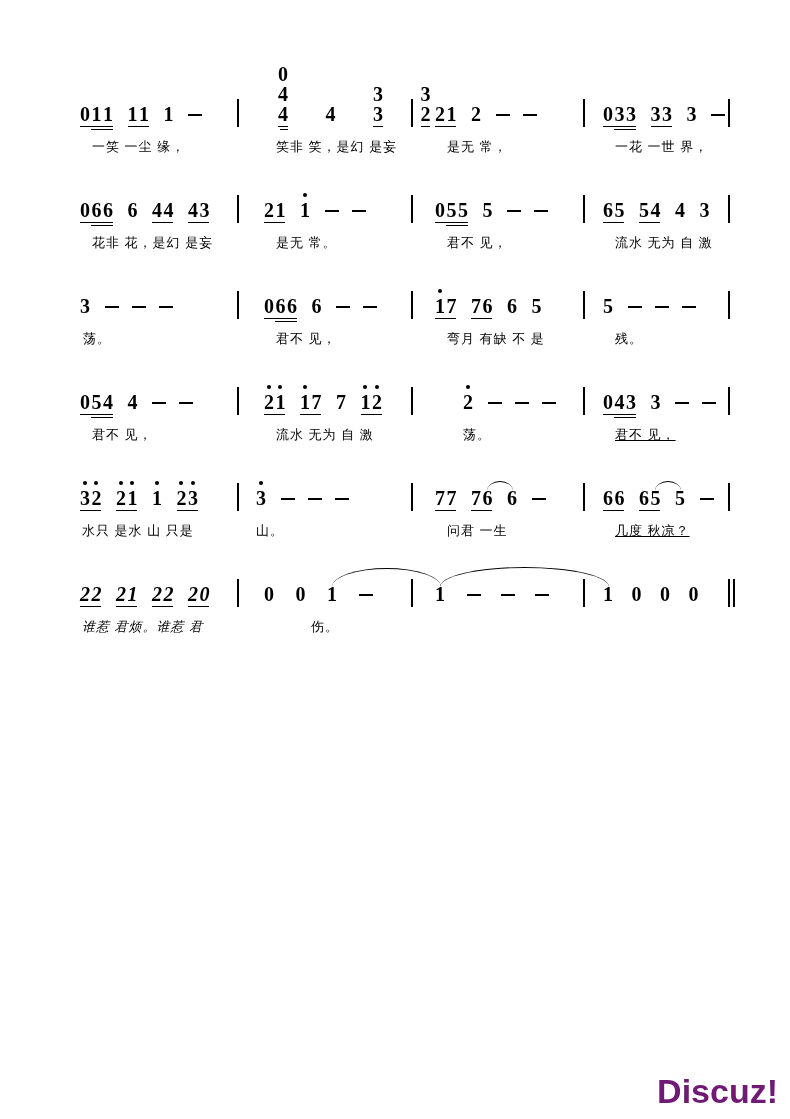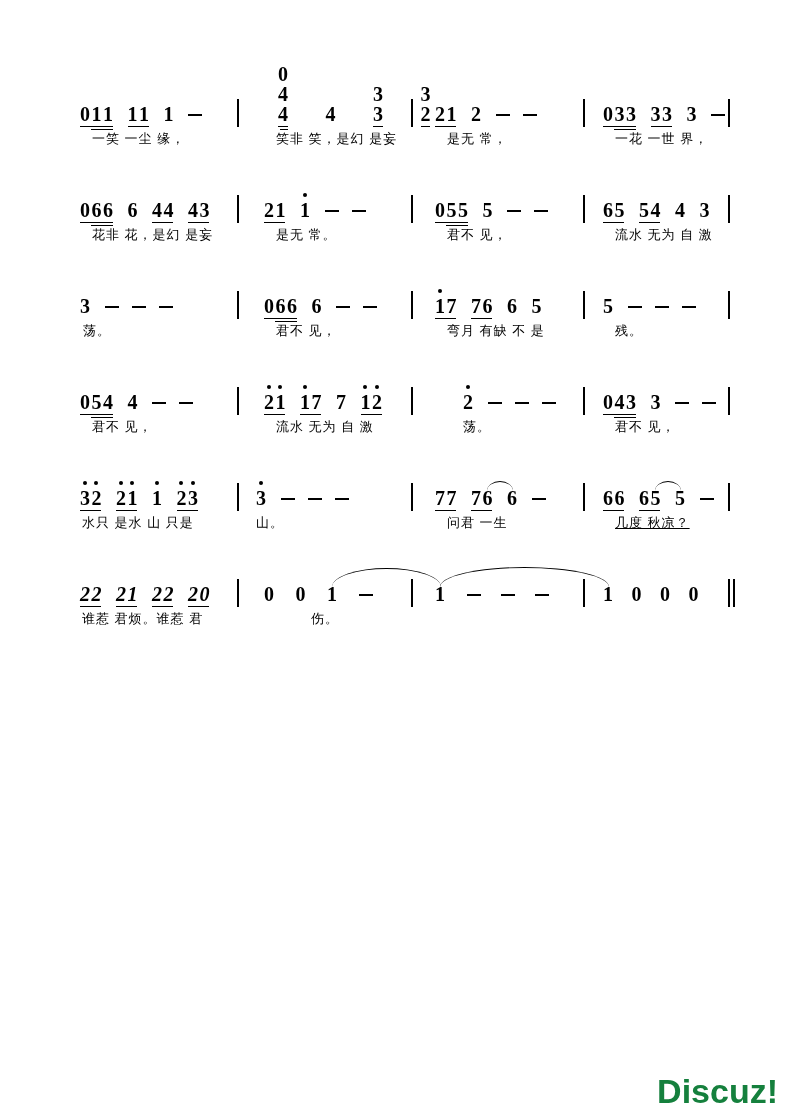--- a/index.html
+++ b/index.html
@@ -19,39 +19,39 @@
   }
   .ch{position:relative;display:inline-block;}
   .ch.dot::before{
     content:"";position:absolute;top:-7px;left:42%;transform:translateX(-50%);
     width:4px;height:4px;border-radius:50%;background:#000;
   }
   .ul1{position:absolute;left:0;right:2px;bottom:-3px;height:1.5px;background:#000;}
   .ul2{position:absolute;right:2px;bottom:-6px;height:1.5px;background:#000;}
   .dash{width:14px;height:2px;background:#000;margin-bottom:8px;display:inline-block;flex:0 0 auto;}
   .lyric{
-    margin-top:6px;font-size:13px;letter-spacing:1px;white-space:pre;
+    margin-top:14px;font-size:13px;letter-spacing:1px;white-space:pre;
     font-family:"Liberation Sans",sans-serif;
   }
   .barline{width:2px;height:28px;background:#000;margin-top:7px;flex:0 0 auto;}
   .finalbar{display:flex;gap:3px;margin-top:7px;flex:0 0 auto;}
   .finalbar i{display:block;width:2px;height:28px;background:#000;}
   .arc{
     position:absolute;height:10px;
     border-top:1.5px solid #000;
     border-radius:50% 50% 0 0 / 100% 100% 0 0;
   }
   .footer{
     position:absolute;left:0;right:0;top:1029px;text-align:center;
     font-size:13px;letter-spacing:1px;
   }
   .watermark{
     position:absolute;right:12px;top:1072px;
     font-family:"Liberation Sans",sans-serif;font-weight:700;font-size:34px;
-    color:#15803d;
+    color:#701a75;
   }
 </style>
 </head>
 <body>
 
 <div class="page">
   <div class="sheet">
       <div class="system">
         <div class="measure" style="width: 157px;">
           <div class="notes" style="padding-left: 0px;">
@@ -202,21 +202,21 @@
         <div class="measure" style="width: 170px;">
           <div class="notes" style="padding-left: 50px;">
             <span class="grp"><span class="ch dot">2</span></span>
             <span class="dash"></span>
             <span class="dash"></span>
             <span class="dash"></span>
           </div>
           <div class="lyric" style="padding-left: 50px;">荡。</div>
         </div>
         <span class="barline"></span>
-        <div class="measure" style="width: 143px;">
+        <div class="measure" style="width: 143px; text-decoration: underline;">
           <div class="notes" style="padding-left: 18px;">
             <span class="grp"><span class="ch">0</span><span class="ch">4</span><span class="ch">3</span><i class="ul1"></i><i class="ul2" style="width: 63%;"></i></span>
             <span class="grp"><span class="ch">3</span></span>
             <span class="dash"></span>
             <span class="dash"></span>
           </div>
           <div class="lyric" style="padding-left: 30px;">君不 见，</div>
         </div>
         <span class="barline"></span>
       </div>
@@ -265,21 +265,21 @@
         <div class="arc" style="left: 575.1px; width: 26.225px; top: 5px; height: 9px;"></div>
       </div>
       <div class="system">
         <div class="measure" style="width: 157px;">
           <div class="notes" style="padding-left: 0px; font-style: italic;">
             <span class="grp"><span class="ch">2</span><span class="ch">2</span><i class="ul1"></i></span>
             <span class="grp"><span class="ch">2</span><span class="ch">1</span><i class="ul1"></i></span>
             <span class="grp"><span class="ch">2</span><span class="ch">2</span><i class="ul1"></i></span>
             <span class="grp"><span class="ch">2</span><span class="ch">0</span><i class="ul1"></i></span>
           </div>
-          <div class="lyric" style="padding-left: 2px;">谁惹 君烦。谁惹 君</div>
+          <div class="lyric" style="padding-left: 2px; font-style: italic;">谁惹 君烦。谁惹 君</div>
         </div>
         <span class="barline"></span>
         <div class="measure" style="width: 172px;">
           <div class="notes" style="padding-left: 25px; gap: 20px;">
             <span class="grp"><span class="ch">0</span></span>
             <span class="grp"><span class="ch">0</span></span>
             <span class="grp"><span class="ch">1</span></span>
             <span class="dash"></span>
           </div>
           <div class="lyric" style="padding-left: 72px;">伤。</div>

